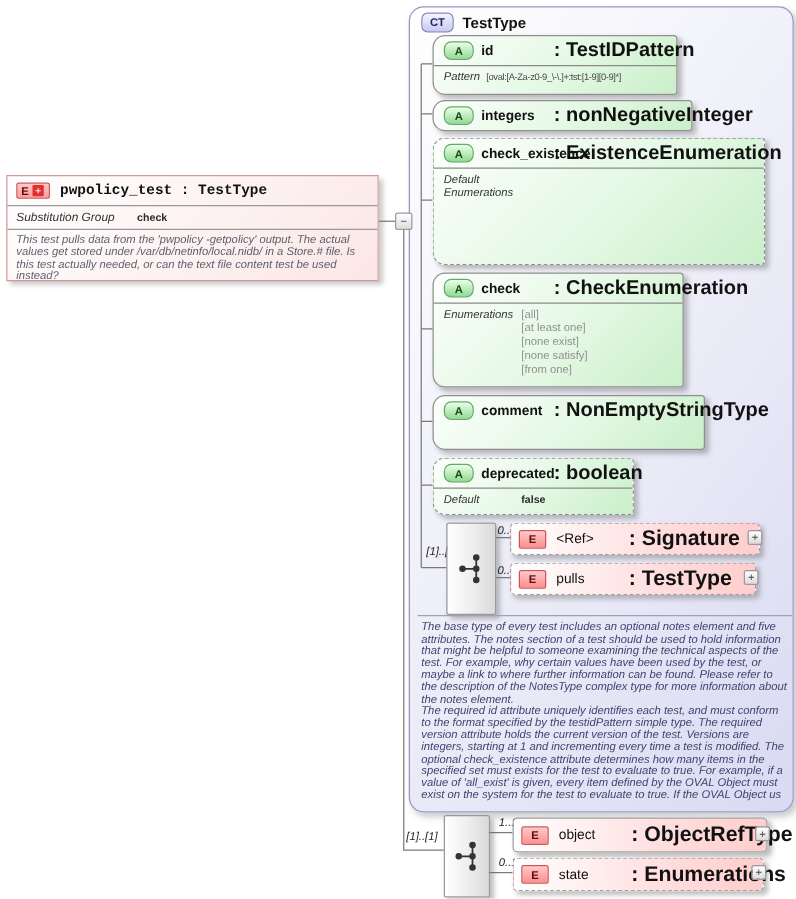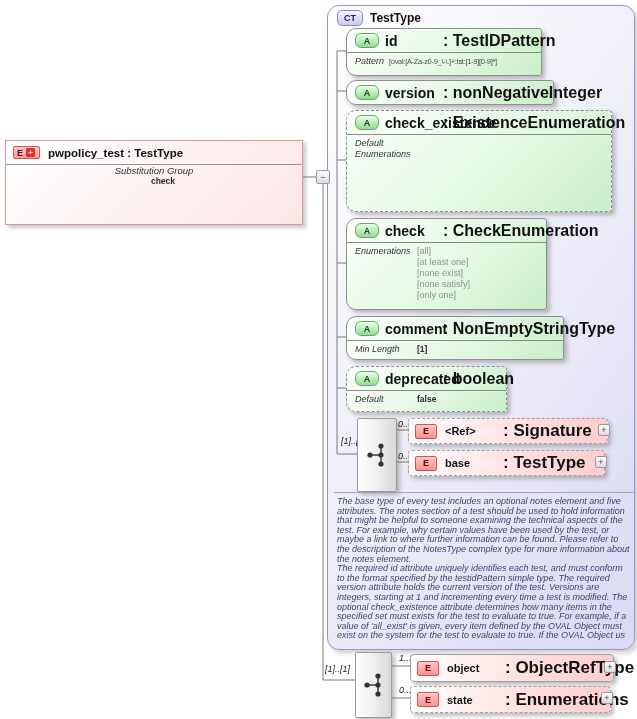--- a/index.html
+++ b/index.html
@@ -21,41 +21,41 @@
   
   .attr{position:absolute;z-index:3;border-radius:10px 3px 3px 10px;
         background:linear-gradient(135deg,#fbfffb 0%,#e4f8e4 55%,#c9efc9 100%);
         box-shadow:3px 3px 4px rgba(110,110,110,.45);}
   .attr.solid{border:1px solid #8f8f8f;}
   .attr.dashed{border:1px dashed #8f8f8f;}
   .attr-head{height:23px;display:flex;align-items:center;gap:6px;padding:0 8px;}
   .a-icon{display:inline-flex;align-items:center;justify-content:center;flex:0 0 22px;height:13px;
         border:1px solid #6aa86a;border-radius:6px;background:linear-gradient(#eaffea,#93da93);
         font-size:9px;font-weight:bold;color:#1a4a1a;}
-  .a-name{font-size:14px;font-weight:bold;min-width:52px;white-space:nowrap;}
+  .a-name{font-size:11px;font-weight:bold;min-width:52px;white-space:nowrap;}
   .a-type{font-size:16px;font-weight:bold;white-space:nowrap;}
   .facets{border-top:1px solid #8a8a8a;display:flex;padding:3px 12px 0 8px;font-size:9px;}
   .fcol{display:flex;flex-direction:column;flex:0 0 62px;}
   .fcol.narrow{flex:0 0 34px;}
   .vcol{display:flex;flex-direction:column;}
   .flabel{font-style:italic;color:#333;line-height:11px;white-space:nowrap;}
   .fval-b{font-size:8.5px;font-weight:bold;color:#2a2a2a;line-height:11px;white-space:nowrap;}
   .fval-g{color:#909090;line-height:11px;white-space:nowrap;}
   .fval-pattern{font-size:7.5px;letter-spacing:-0.3px;color:#4a4a4a;line-height:11px;white-space:nowrap;text-align:right;}
 
   
   .elem{position:absolute;z-index:3;display:flex;align-items:center;gap:8px;padding:0 6px;
         border-radius:4px;background:linear-gradient(90deg,#ffffff 0%,#ffdede 60%,#ffcdcd 100%);
         box-shadow:3px 3px 4px rgba(110,110,110,.45);}
   .elem.solid{border:1px solid #a0a0a0;}
   .elem.dashed{border:1px dashed #a0a0a0;}
   .e-icon{display:inline-flex;align-items:center;justify-content:center;flex:0 0 20px;height:13px;
         border:1px solid #cc5555;border-radius:2px;background:linear-gradient(#ffc8c8,#ff8f8f);
         font-size:9px;font-weight:bold;color:#5a0f0f;}
-  .e-name{font-size:11px;font-weight:bold;min-width:50px;white-space:nowrap;}
+  .e-name{font-size:11px;font-weight:normal;min-width:50px;white-space:nowrap;}
   .e-type{font-size:17px;font-weight:bold;white-space:nowrap;}
 
   
   .seq{position:absolute;z-index:3;display:flex;align-items:center;justify-content:center;
        border:1px solid #9a9a9a;border-radius:2px;
        background:linear-gradient(90deg,#ffffff,#ededed 55%,#d9d9d9);
        box-shadow:3px 3px 4px rgba(110,110,110,.45);}
   .seq-icon line{stroke:#333;stroke-width:1.4;}
   .seq-icon circle{fill:#333;}
 
@@ -71,22 +71,22 @@
   
   .gbox{position:absolute;left:5px;top:140px;width:298px;height:85px;z-index:3;box-sizing:border-box;
         border:1px solid #d89898;background:linear-gradient(135deg,#ffffff 0%,#fdf1f1 55%,#fbe6e6 100%);
         box-shadow:3px 3px 4px rgba(120,120,120,.4);}
   .gbox-head{height:23px;display:flex;align-items:center;gap:8px;padding:0 7px;}
   .eplus{display:inline-flex;align-items:center;flex:0 0 27px;height:13px;box-sizing:border-box;
         border:1px solid #cc5555;border-radius:2px;background:linear-gradient(#ffc8c8,#ff9a9a);padding:0 2px;}
   .eplus-e{font-size:9px;font-weight:bold;color:#5a0f0f;margin-left:1px;}
   .eplus-p{display:inline-flex;align-items:center;justify-content:center;width:9px;height:9px;margin-left:3px;
         background:#e03030;border-radius:1px;color:#ffe0e0;font-size:8px;font-weight:bold;line-height:9px;}
-  .gbox-title{font-size:11.5px;font-weight:bold;color:#111;white-space:nowrap;}
-  .gbox-row{height:18px;display:flex;align-items:center;border-top:1px solid #999;padding:0 7px;flex-direction:column;}
+  .gbox-title{font-size:11.5px;font-weight:bold;color:#111;white-space:nowrap;font-family:Liberation Mono, monospace;}
+  .gbox-row{height:18px;display:flex;align-items:center;border-top:1px solid #999;padding:0 7px;}
   .gbox-row .flabel{font-size:9.5px;}
   .gbox-row .fval-b{margin-left:18px;}
   .gbox-doc{border-top:1px solid #999;padding:3px 7px;font-size:9px;font-style:italic;
         color:#5c5f6e;line-height:9.8px;}
 
   
   .ct-doc{position:absolute;left:334px;top:492px;width:295px;z-index:3;
         border-top:1px solid #a0a0b8;padding:4px 2px 0 3px;
         font-size:9px;font-style:italic;color:#3d4470;line-height:9.6px;}
   .ct-doc div{margin:0;}
@@ -119,20 +119,21 @@
       <span class="eplus">
         <span class="eplus-e">E</span>
         <span class="eplus-p">+</span>
       </span>
       <span class="gbox-title">pwpolicy_test : TestType</span>
     </div>
     <div class="gbox-row">
       <span class="flabel">Substitution Group</span>
       <span class="fval-b">check</span>
     </div>
+    <div class="gbox-doc">This test pulls data from the 'pwpolicy -getpolicy' output. The actual values get stored under /var/db/netinfo/local.nidb/ in a Store.# file. Is this test actually needed, or can the text file content test be used instead?</div>
   </div>
 
   <span class="ctrl minus" style="left:316px;top:170px">−</span>
 
   <div class="attr solid" style="left:346px;top:28px;width:194px;height:46px">
     <div class="attr-head">
       <span class="a-icon">A</span>
       <span class="a-name">id</span>
       <span class="a-type">: TestIDPattern</span>
     </div>
@@ -142,21 +143,21 @@
         </div>
       <div class="vcol">
           <span class="fval-pattern">[oval:[A-Za-z0-9_\-\.]+:tst:[1-9][0-9]*]</span>
         </div>
     </div>
   </div>
 
   <div class="attr solid" style="left:346px;top:80px;width:206px;height:23px">
     <div class="attr-head">
       <span class="a-icon">A</span>
-      <span class="a-name">version</span>
+      <span class="a-name">integers</span>
       <span class="a-type">: nonNegativeInteger</span>
     </div>
   </div>
 
   <div class="attr dashed" style="left:346px;top:110px;width:264px;height:100px">
     <div class="attr-head">
       <span class="a-icon">A</span>
       <span class="a-name">check_existence</span>
       <span class="a-type">: ExistenceEnumeration</span>
     </div>
@@ -176,38 +177,30 @@
     </div>
     <div class="facets">
       <div class="fcol">
         <span class="flabel">Enumerations</span>
       </div>
       <div class="vcol">
         <span class="fval-g">[all]</span>
         <span class="fval-g">[at least one]</span>
         <span class="fval-g">[none exist]</span>
         <span class="fval-g">[none satisfy]</span>
-        <span class="fval-g">[only one]</span>
+        <span class="fval-g">[from one]</span>
       </div>
     </div>
   </div>
 
   <div class="attr solid" style="left:346px;top:316px;width:216px;height:42px">
     <div class="attr-head">
       <span class="a-icon">A</span>
       <span class="a-name">comment</span>
       <span class="a-type">: NonEmptyStringType</span>
-    </div>
-    <div class="facets">
-      <div class="fcol">
-          <span class="flabel">Min Length</span>
-        </div>
-      <div class="vcol">
-          <span class="fval-b">[1]</span>
-        </div>
     </div>
   </div>
 
   <div class="attr dashed" style="left:346px;top:366px;width:159px;height:44px">
     <div class="attr-head">
       <span class="a-icon">A</span>
       <span class="a-name">deprecated</span>
       <span class="a-type">: boolean</span>
     </div>
     <div class="facets">
@@ -236,21 +229,21 @@
   <div class="elem dashed" style="left:408px;top:418px;width:186px;height:24px">
     <span class="e-icon">E</span>
     <span class="e-name">&lt;Ref&gt;</span>
     <span class="e-type">: Signature</span>
   </div>
   <span class="ctrl" style="left:598px;top:424px">+</span>
 
   <span class="card" style="left:398px;top:451px">0..1</span>
   <div class="elem dashed" style="left:408px;top:450px;width:183px;height:24px">
     <span class="e-icon">E</span>
-    <span class="e-name">base</span>
+    <span class="e-name">pulls</span>
     <span class="e-type">: TestType</span>
   </div>
   <span class="ctrl" style="left:595px;top:456px">+</span>
 
   <div class="ct-doc">
     <div>The base type of every test includes an optional notes element and five attributes. The notes section of a test should be used to hold information that might be helpful to someone examining the technical aspects of the test. For example, why certain values have been used by the test, or maybe a link to where further information can be found. Please refer to the description of the NotesType complex type for more information about the notes element.</div>
     <div>The required id attribute uniquely identifies each test, and must conform to the format specified by the testidPattern simple type. The required version attribute holds the current version of the test. Versions are integers, starting at 1 and incrementing every time a test is modified. The optional check_existence attribute determines how many items in the specified set must exists for the test to evaluate to true. For example, if a value of 'all_exist' is given, every item defined by the OVAL Object must exist on the system for the test to evaluate to true. If the OVAL Object us</div>
   </div>
 
   <span class="card" style="left:325px;top:664px">[1]..[1]</span>

